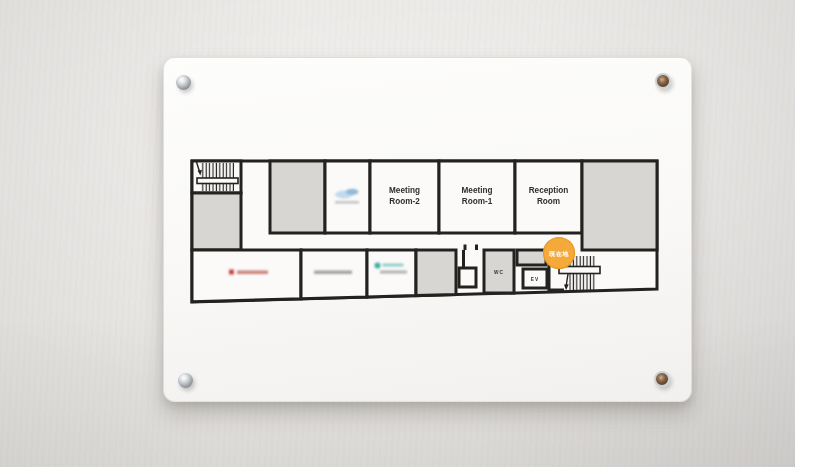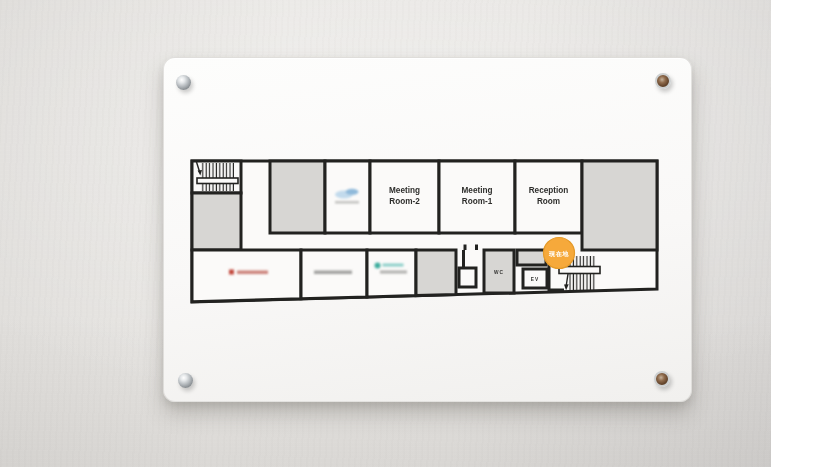--- a/index.html
+++ b/index.html
@@ -7,20 +7,21 @@
     width:835px;height:467px;overflow:hidden;
     font-family:"Liberation Sans", sans-serif;
   }
   
   .wall{
     position:relative;width:771px;height:467px;
     background:
       radial-gradient(120% 95% at 52% 30%, rgba(255,255,255,0.40), rgba(255,255,255,0) 62%),
       linear-gradient(180deg, rgba(0,0,0,0) 68%, rgba(40,36,32,0.07) 100%),
       linear-gradient(100deg,#dedcd9 0%, #e8e6e3 34%, #e6e4e1 62%, #d8d6d4 100%);
+    padding-left: 24px;
   }
   .wall::before{ 
     content:"";position:absolute;inset:0;opacity:.5;pointer-events:none;
     background:
       repeating-linear-gradient(0deg, rgba(255,255,255,0.05) 0 1px, rgba(0,0,0,0) 1px 4px),
       repeating-linear-gradient(93deg, rgba(110,105,100,0.035) 0 2px, rgba(0,0,0,0) 2px 6px);
   }
   
   .plate{
     position:absolute;left:163px;top:57px;width:527px;height:343px;

